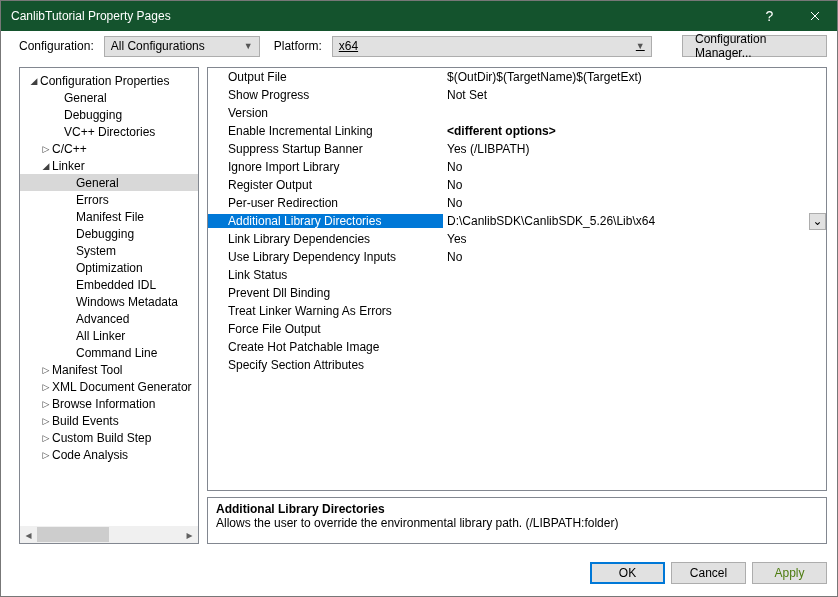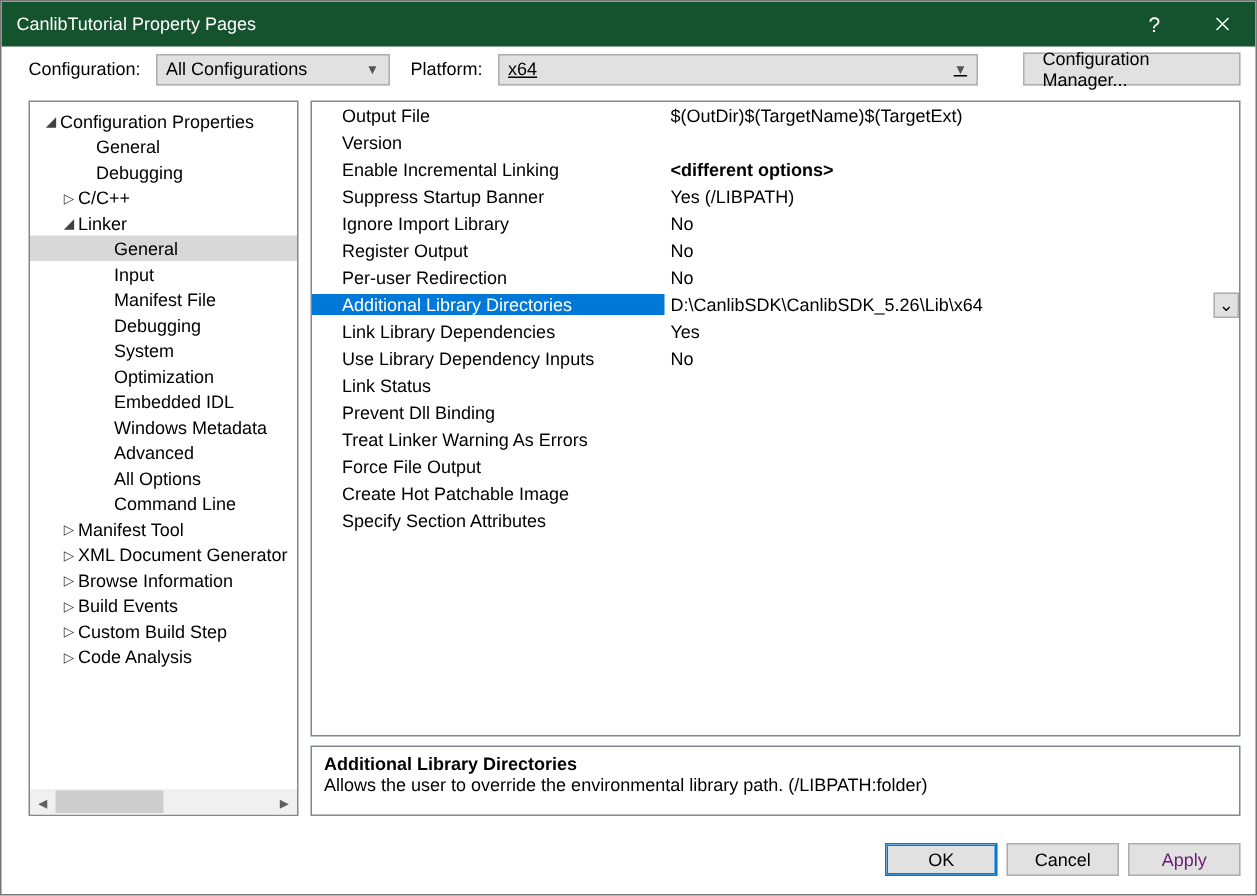--- a/index.html
+++ b/index.html
@@ -8,21 +8,21 @@
   .titlebar .spacer { flex: 1; }
   .titlebar .tb-btn { width: 45px; height: 30px; display: flex; align-items: center; justify-content: center; font-size: 14px; }
   .toprow { display: flex; align-items: center; padding: 4px 10px 10px 18px; gap: 8px; }
   .toprow label { margin-right: 2px; }
   .combo { border: 1px solid #adadad; height: 21px; padding: 0 6px; display: flex; align-items: center; justify-content: space-between; background: #e1e1e1; }
   .combo .chev { font-size: 9px; color: #555; }
   #combo-config { width: 156px; }
   #combo-platform { width: 320px; text-decoration: underline; }
   .btn { border: 1px solid #adadad; background: #e1e1e1; height: 22px; padding: 0 12px; display: flex; align-items: center; justify-content: center; }
   .btn.default { border: 1px solid #0078d7; box-shadow: inset 0 0 0 1px #0078d7; }
-  .btn.disabled { color: #701a75; }
+  .btn.disabled { color: #4d7c0f; }
   #btn-configmgr { width: 145px; margin-left: auto; }
   .mainarea { flex: 1; display: flex; padding: 0 10px 10px 18px; gap: 8px; min-height: 0; }
   .treepanel { width: 180px; border: 1px solid #828790; display: flex; flex-direction: column; }
   .tree { flex: 1; overflow: hidden; padding-top: 4px; }
   .tree-row { display: flex; align-items: center; height: 17px; white-space: nowrap; cursor: default; }
   .tree-row .arrow { width: 12px; text-align: center; font-size: 9px; color: #404040; }
   .tree-row.selected { background: #d8d8d8; }
   .tree-hscroll { height: 17px; background: #f0f0f0; display: flex; align-items: center; }
   .tree-hscroll .sar { width: 17px; height: 17px; display:flex; align-items:center; justify-content:center; color:#606060; }
   .tree-hscroll .track { flex:1; background:#f0f0f0; }
@@ -82,38 +82,43 @@
           <span style="width:32px"></span>
           <span class="arrow"></span>
           <span>General</span>
         </div>
         <div class="tree-row">
           <span style="width:32px"></span>
           <span class="arrow"></span>
           <span>Debugging</span>
         </div>
         <div class="tree-row">
+          <span style="width:32px"></span>
+          <span class="arrow"></span>
+          <span>VC++ Directories</span>
+        </div>
+        <div class="tree-row">
           <span style="width:20px"></span>
           <span class="arrow">▷</span>
           <span>C/C++</span>
         </div>
         <div class="tree-row">
           <span style="width:20px"></span>
           <span class="arrow">◢</span>
           <span>Linker</span>
         </div>
         <div class="tree-row selected">
           <span style="width:44px"></span>
           <span class="arrow"></span>
           <span>General</span>
         </div>
         <div class="tree-row">
           <span style="width:44px"></span>
           <span class="arrow"></span>
-          <span>Input</span>
+          <span>Errors</span>
         </div>
         <div class="tree-row">
           <span style="width:44px"></span>
           <span class="arrow"></span>
           <span>Manifest File</span>
         </div>
         <div class="tree-row">
           <span style="width:44px"></span>
           <span class="arrow"></span>
           <span>Debugging</span>
@@ -139,21 +144,21 @@
           <span>Windows Metadata</span>
         </div>
         <div class="tree-row">
           <span style="width:44px"></span>
           <span class="arrow"></span>
           <span>Advanced</span>
         </div>
         <div class="tree-row">
           <span style="width:44px"></span>
           <span class="arrow"></span>
-          <span>All Options</span>
+          <span>All Linker</span>
         </div>
         <div class="tree-row">
           <span style="width:44px"></span>
           <span class="arrow"></span>
           <span>Command Line</span>
         </div>
         <div class="tree-row">
           <span style="width:20px"></span>
           <span class="arrow">▷</span>
           <span>Manifest Tool</span>
@@ -194,20 +199,26 @@
   </div>
   <div class="rightcol">
     <div class="gridpanel" id="grid">
         <div class="gridrow">
           <div class="gname">Output File</div>
           <div class="gval">
             <span>$(OutDir)$(TargetName)$(TargetExt)</span>
           </div>
         </div>
         <div class="gridrow">
+          <div class="gname">Show Progress</div>
+          <div class="gval">
+            <span>Not Set</span>
+          </div>
+        </div>
+        <div class="gridrow">
           <div class="gname">Version</div>
           <div class="gval">
             <span></span>
           </div>
         </div>
         <div class="gridrow">
           <div class="gname">Enable Incremental Linking</div>
           <div class="gval">
             <span style="font-weight: bold;">&lt;different options&gt;</span>
           </div>

